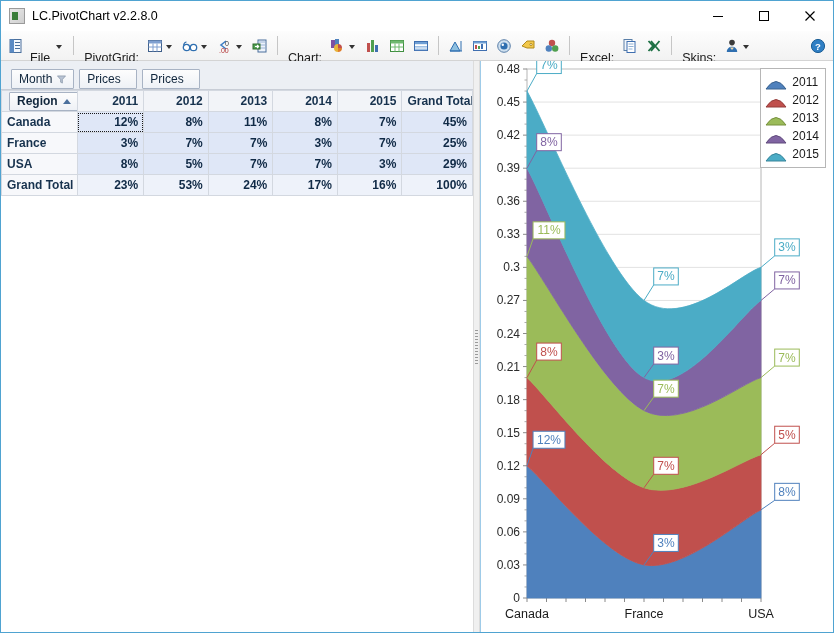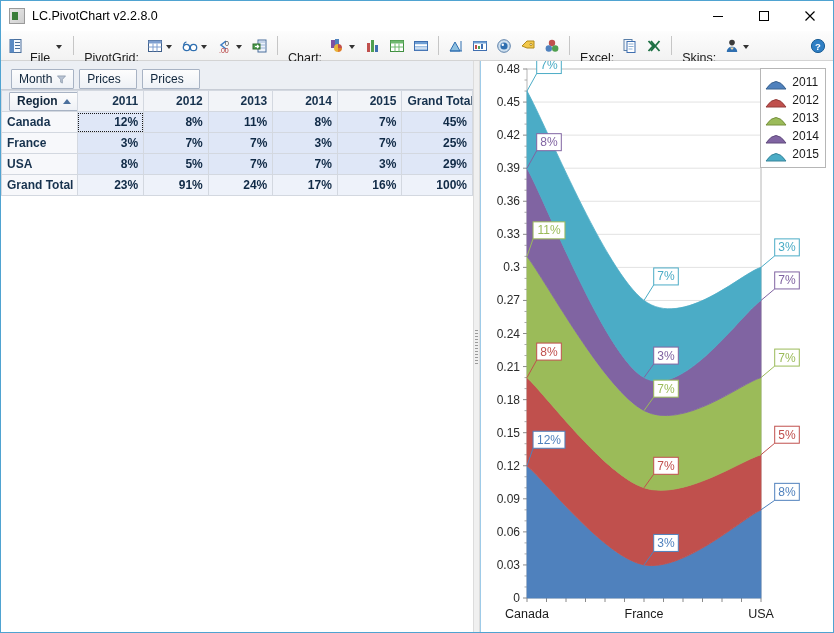--- a/index.html
+++ b/index.html
@@ -536,21 +536,21 @@
               <td class="val">8%</td>
               <td class="val">5%</td>
               <td class="val">7%</td>
               <td class="val">7%</td>
               <td class="val">3%</td>
               <td class="val">29%</td>
             </tr>
             <tr class="grandrow">
               <td class="rowhdr">Grand Total</td>
               <td class="val">23%</td>
-              <td class="val">91%</td>
+              <td class="val">53%</td>
               <td class="val">24%</td>
               <td class="val">17%</td>
               <td class="val">16%</td>
               <td class="val">100%</td>
             </tr>
           </tbody>
         </table>
       </div>
     </div>
 

